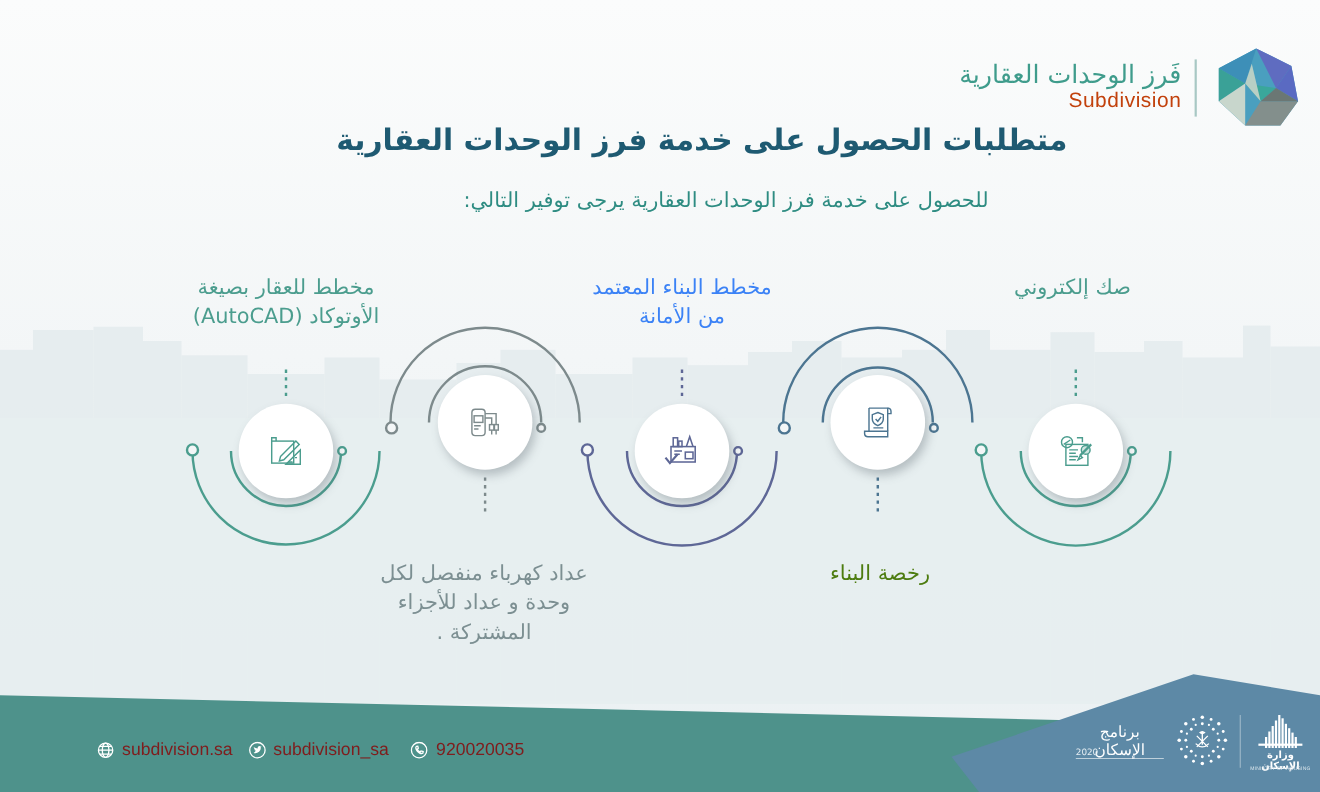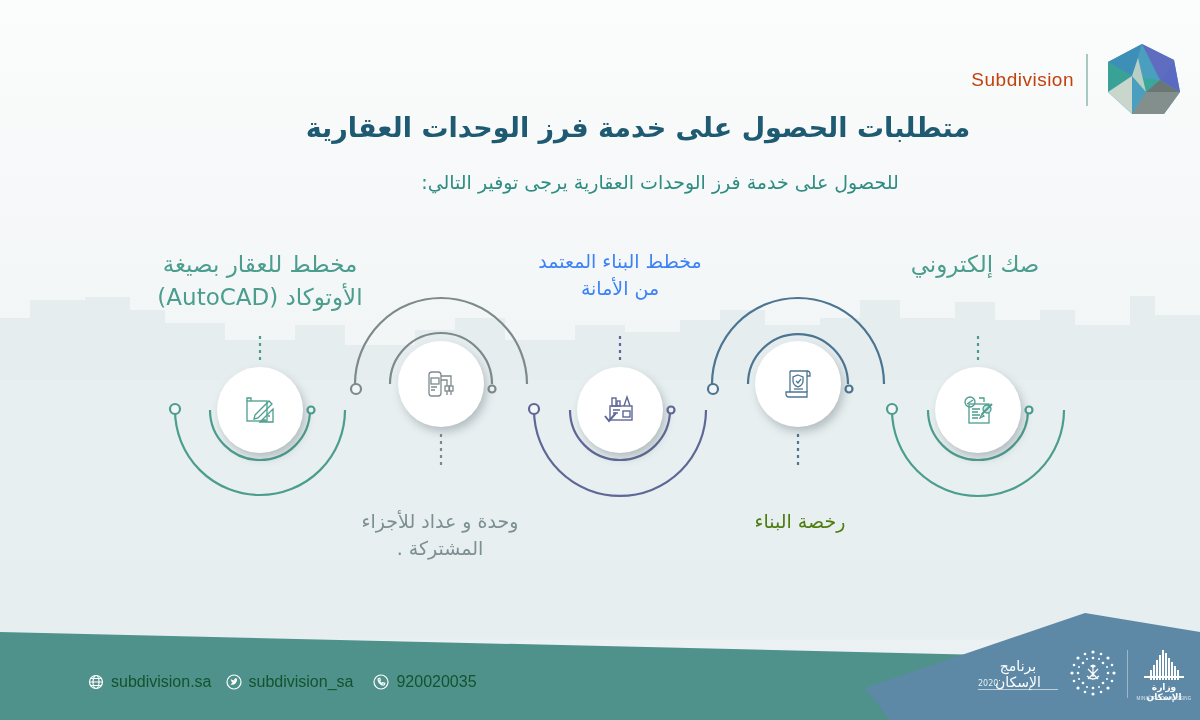--- a/index.html
+++ b/index.html
@@ -16,34 +16,34 @@
   .logo-en { font-size: 19px; color: #c2410c; letter-spacing: 0.5px; line-height: 1.2; font-family: "Liberation Sans", sans-serif; }
   .logo-sep { width: 2px; height: 52px; background: #a8c8c4; margin-right: 14px; }
   .logo-mark { width: 80px; height: 80px; }
 
   .title { position: absolute; left: 0; width: 1200px; top: 112px; text-align: center; direction: rtl;
            font-size: 27px; font-weight: bold; color: #1e5a72; padding-left: 76px; }
   .subtitle { position: absolute; left: 0; width: 1180px; top: 171px; text-align: center; direction: rtl;
               font-size: 19px; color: #2e8c82; padding-left: 140px; }
 
   .label { position: absolute; direction: rtl; text-align: center; line-height: 1.42; }
-  .label.green { color: #4b9d8e; font-size: 23px; }
+  .label.green { color: #4b9d8e; font-size: 19px; }
   .label.purple { color: #3b82f6; font-size: 19px; }
   .label.steel { color: #4d7c0f; font-size: 19px; }
   .label.grey { color: #7c8f92; font-size: 19px; }
 
   .node { position: absolute; width: 86px; height: 86px; border-radius: 50%; background: #ffffff;
           box-shadow: 3px 5px 9px rgba(90,100,110,0.35); display: flex; align-items: center; justify-content: center; }
   .node svg { width: 36px; height: 36px; }
 
   .diagram { position: absolute; left: 0; top: 0; width: 1200px; height: 720px; pointer-events: none; }
 
   .footer-green { position: absolute; left: 0; top: 0; width: 1200px; height: 720px; }
   .contacts { position: absolute; left: 88px; top: 673px; display: flex; align-items: flex-end; direction: ltr;
-              color: #14532d; font-size: 16px; font-family: "Liberation Sans", sans-serif; }
+              color: #7f1d1d; font-size: 16px; font-family: "Liberation Sans", sans-serif; }
   .contact { display: flex; align-items: center; margin-right: 14px; }
   .contact svg { width: 16px; height: 16px; margin-right: 7px; }
   .contact.phone { margin-left: 6px; }
 
   .partners { position: absolute; left: 970px; top: 648px; width: 225px; height: 64px; direction: ltr; }
   .prog-name { position: absolute; left: 8px; top: 10px; font-size: 14px; color: #ffffff; direction: rtl; width: 80px; text-align: center; }
   .prog-year { position: absolute; left: 8px; top: 31px; width: 80px; font-size: 8px; color: #e5eef3; text-align: left; border-bottom: 1px solid rgba(255,255,255,0.6); line-height: 10px; }
   .partner-sep { position: absolute; left: 157px; top: 2px; width: 1px; height: 48px; background: rgba(255,255,255,0.4); }
   .moh-text { position: absolute; left: 165px; top: 34px; width: 58px; text-align: center; color: #ffffff; font-size: 9px; direction: rtl; font-weight: bold; }
   .moh-en { position: absolute; left: 165px; top: 48px; width: 58px; text-align: center; color: #dde8ee; font-size: 4.5px; letter-spacing: 0.2px; font-family: "Liberation Sans", sans-serif; }
@@ -77,20 +77,21 @@
     <rect x="1040" y="310" width="35" height="328"></rect>
     <rect x="1075" y="325" width="55" height="313"></rect>
     <rect x="1130" y="296" width="25" height="342"></rect>
     <rect x="1155" y="315" width="45" height="323"></rect>
   </g>
   <rect x="0" y="380" width="1200" height="260" fill="#e7eef0" opacity="0.9"></rect>
 </svg>
 
 <div class="logo">
   <div class="logo-text">
+    <div class="logo-ar">فَرز الوحدات العقارية</div>
     <div class="logo-en">Subdivision</div>
   </div>
   <div class="logo-sep"></div>
   <svg class="logo-mark" viewBox="0 0 80 80">
     <polygon points="40,4 72,20 78,52 62,74 30,74 6,52 6,22" fill="#4a9fbf"></polygon>
     <polygon points="40,4 72,20 58,40" fill="#5f6cc0"></polygon>
     <polygon points="6,22 40,4 30,36" fill="#3d8fb8"></polygon>
     <polygon points="6,22 30,36 6,52" fill="#3aa197"></polygon>
     <polygon points="30,36 58,40 44,52" fill="#3aa79b"></polygon>
     <polygon points="72,20 78,52 58,40" fill="#5a6ac2"></polygon>
@@ -195,20 +196,21 @@
   </svg>
 </div>
 
 <div class="label green" style="left:855px; top:248px; width:240px;">صك إلكتروني</div>
 <div class="label steel" style="left:680px; top:508px; width:240px;">رخصة البناء</div>
 <div class="label purple" style="left:500px; top:248px; width:240px;">
   <div>مخطط البناء المعتمد</div>
   <div>من الأمانة</div>
 </div>
 <div class="label grey" style="left:300px; top:508px; width:280px;">
+  <div>عداد كهرباء منفصل لكل</div>
   <div>وحدة و عداد للأجزاء</div>
   <div>المشتركة .</div>
 </div>
 <div class="label green" style="left:120px; top:248px; width:280px;">
   <div>مخطط للعقار بصيغة</div>
   <div>الأوتوكاد (AutoCAD)</div>
 </div>
 
 <svg class="footer-green" viewBox="0 0 1200 720">
   <polygon points="0,632 1200,660 1200,720 0,720" fill="#4e928b"></polygon>

